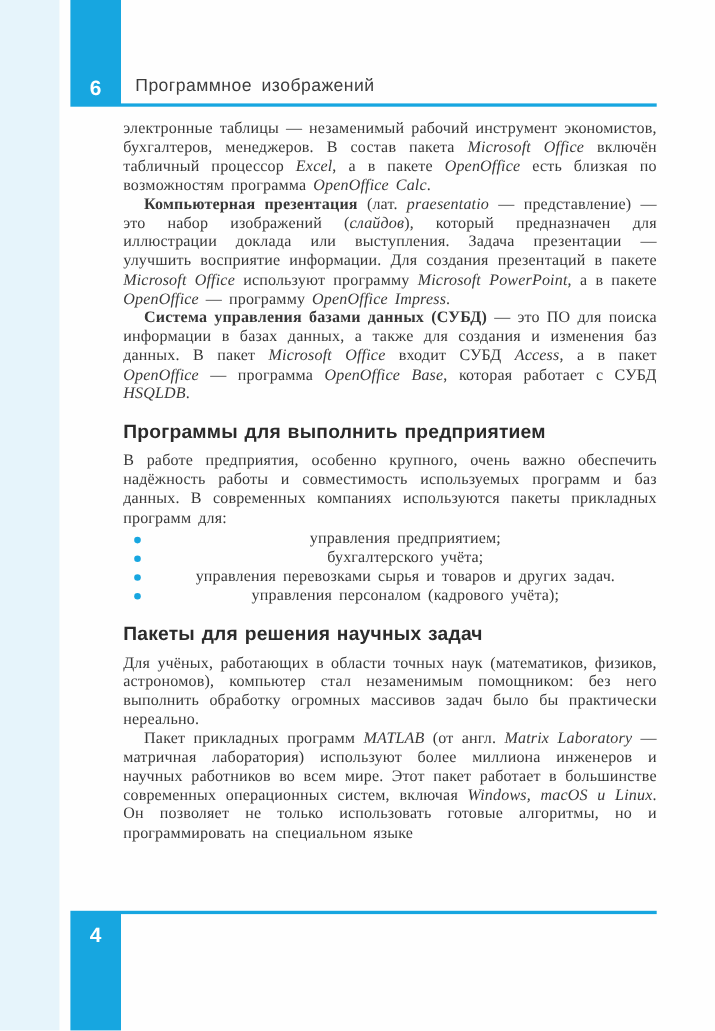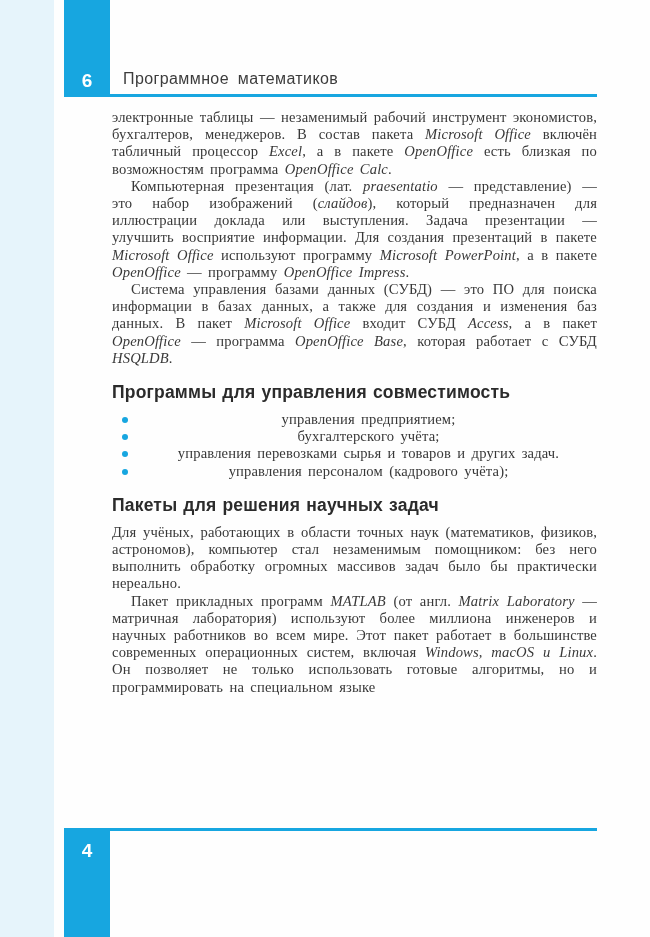--- a/index.html
+++ b/index.html
@@ -38,46 +38,47 @@
     text-align:justify;word-spacing:2.5px;letter-spacing:0.15px;
   }
   .para{margin:0;}
   .para.indent{text-indent:19px;}
   .para.after-list{margin-top:3px;}
   .section-heading{
     font-family:"Liberation Sans", sans-serif;font-size:17.5px;font-weight:bold;
     color:var(--heading);margin:15px 0 9px;letter-spacing:0.2px;word-spacing:1px;
     text-align:left;line-height:20px;
   }
-  .seg-b{font-weight:normal;}
+  .seg-b{font-weight:bold;}
   .seg-i{font-style:italic;margin-top:24px;}
   .bullet-list{list-style:none;margin:2px 0;padding:0;}
   .bullet-list li{position:relative;padding-left:28px;text-align:center;}
   .bullet{
     position:absolute;left:10px;top:6px;width:6px;height:6px;border-radius:50%;
     background:var(--accent);
   }
 </style>
 </head>
 <body>
 
 <div class="page">
   <div class="margin-strip"></div>
 
   <div class="num-box top">
     <span>6</span>
   </div>
-  <div class="header-title">Программное математиков</div>
+  <div class="header-title">Программное изображений</div>
   <div class="rule top"></div>
 
   <main class="content">
     <p class="para"><span>электронные таблицы — незаменимый рабочий инструмент экономистов, бухгалтеров, менеджеров. В состав пакета </span><span class="seg-i">Microsoft Office</span><span> включён табличный процессор </span><span class="seg-i">Excel</span><span>, а в пакете </span><span class="seg-i">OpenOffice</span><span> есть близкая по возможностям программа </span><span class="seg-i">OpenOffice Calc</span><span>.</span></p>
     <p class="para indent"><span class="seg-b">Компьютерная презентация</span><span> (лат. </span><span class="seg-i">praesentatio</span><span> — представление) — это набор изображений (</span><span class="seg-i">слайдов</span><span>), который предназначен для иллюстрации доклада или выступления. Задача презентации — улучшить восприятие информации. Для создания презентаций в пакете </span><span class="seg-i">Microsoft Office</span><span> используют программу </span><span class="seg-i">Microsoft PowerPoint</span><span>, а в пакете </span><span class="seg-i">OpenOffice</span><span> — программу </span><span class="seg-i">OpenOffice Impress</span><span>.</span></p>
     <p class="para indent"><span class="seg-b">Система управления базами данных (СУБД)</span><span> — это ПО для поиска информации в базах данных, а также для создания и изменения баз данных. В пакет </span><span class="seg-i">Microsoft Office</span><span> входит СУБД </span><span class="seg-i">Access</span><span>, а в пакет </span><span class="seg-i">OpenOffice</span><span> — программа </span><span class="seg-i">OpenOffice Base</span><span>, которая работает с СУБД </span><span class="seg-i">HSQLDB</span><span>.</span></p>
-    <h2 class="section-heading">Программы для управления совместимость</h2>
+    <h2 class="section-heading">Программы для выполнить предприятием</h2>
+    <p class="para"><span>В работе предприятия, особенно крупного, очень важно обеспечить надёжность работы и совместимость используемых программ и баз данных. В современных компаниях используются пакеты прикладных программ для:</span></p>
     <ul class="bullet-list">
         <li><span class="bullet"></span><span>управления предприятием;</span></li>
         <li><span class="bullet"></span><span>бухгалтерского учёта;</span></li>
         <li><span class="bullet"></span><span>управления перевозками сырья и товаров и других задач.</span></li>
         <li><span class="bullet"></span><span>управления персоналом (кадрового учёта);</span></li>
       </ul>
     <h2 class="section-heading">Пакеты для решения научных задач</h2>
     <p class="para"><span>Для учёных, работающих в области точных наук (математиков, физиков, астрономов), компьютер стал незаменимым помощником: без него выполнить обработку огромных массивов задач было бы практически нереально.</span></p>
     <p class="para indent"><span>Пакет прикладных программ </span><span class="seg-i">MATLAB</span><span> (от англ. </span><span class="seg-i">Matrix Laboratory</span><span> — матричная лаборатория) используют более миллиона инженеров и научных работников во всем мире. Этот пакет работает в большинстве современных операционных систем, включая </span><span class="seg-i">Windows, macOS и Linux</span><span>. Он позволяет не только использовать готовые алгоритмы, но и программировать на специальном языке</span></p>
   </main>

